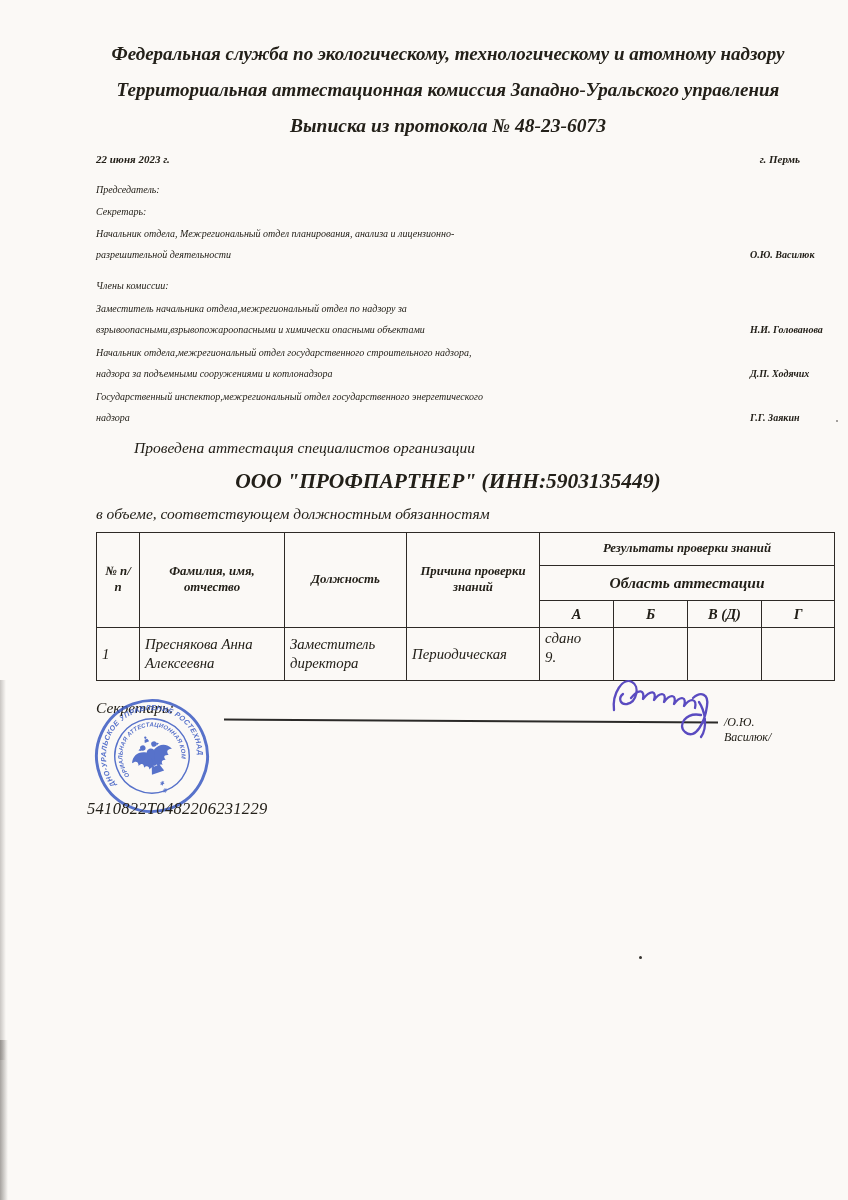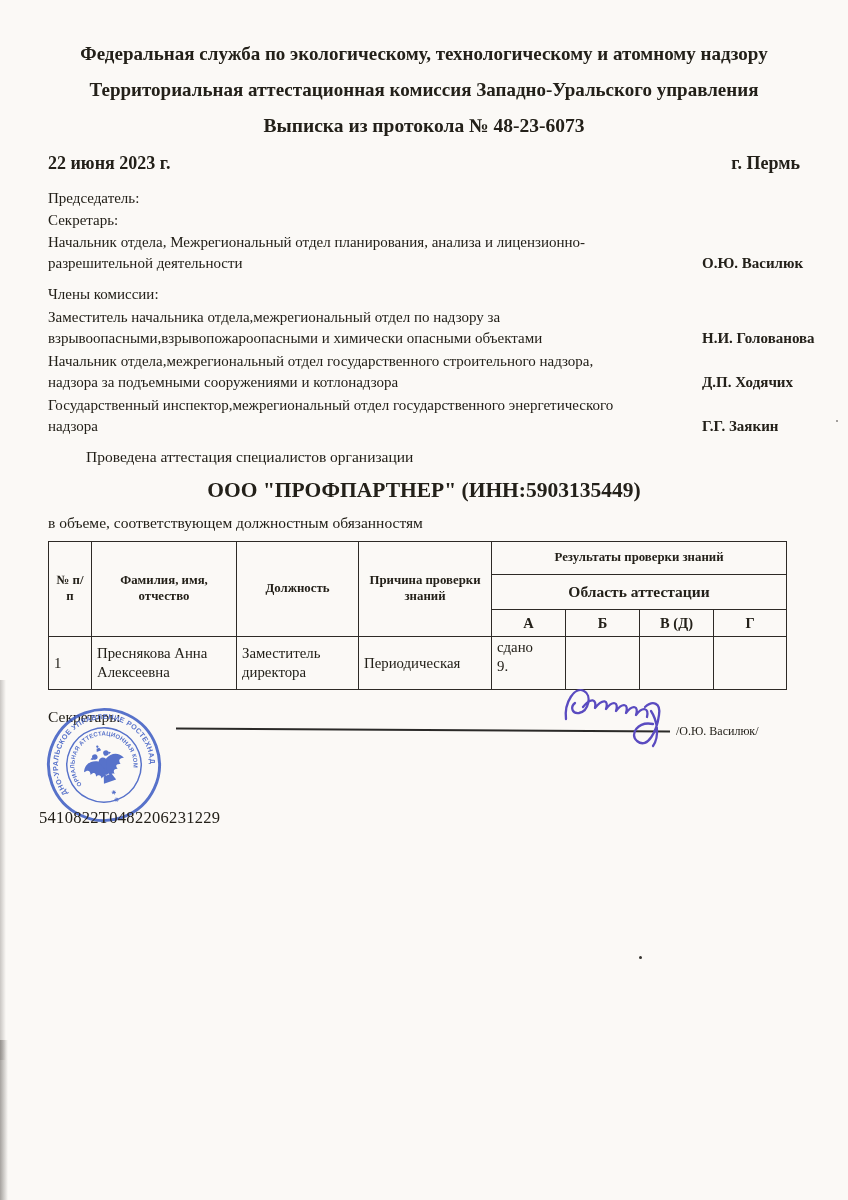--- a/index.html
+++ b/index.html
@@ -5,32 +5,32 @@
   html,body{margin:0;padding:0;background:#e9e7e4;}
   .page{
     position:relative;
     width:848px;height:1200px;
     margin:0 auto;
     background:var(--paper,#fbf9f6);
     font-family:"Liberation Serif","DejaVu Serif",serif;
     color:var(--text,#232019);
     overflow:hidden;
   }
-  .content{padding:42px 48px 0 48px;}
+  .content{padding:42px 48px 0 96px;font-style:italic;}
   .pre{white-space:pre-line;}
 
   
   .hdr{text-align:center;font-weight:bold;line-height:1.22;}
   .hdr1{font-size:19px;}
   .hdr2{font-size:19px;margin-top:13px;}
   .hdr3{font-size:19.5px;margin-top:13px;}
-  .dateline{display:flex;justify-content:space-between;font-weight:bold;font-size:18px;margin-top:15px;}
-
-  
-  .sect{font-size:15px;line-height:21px;}
+  .dateline{display:flex;justify-content:space-between;font-weight:bold;font-size:11px;margin-top:15px;}
+
+  
+  .sect{font-size:10px;line-height:21px;}
   .label{margin-top:14px;}
   .label-tight{margin-top:1px;}
   .official-row{display:flex;align-items:flex-end;margin-top:1px;}
   .official-title{width:620px;flex:0 0 620px;}
   .official-name{margin-left:34px;font-weight:bold;white-space:nowrap;}
   .members-label{margin-top:10px;}
   .member-row{margin-top:2px;}
 
   .attest-line{margin-top:11px;text-indent:38px;font-size:15.5px;}
   .org-line{margin-top:12px;text-align:center;font-weight:bold;font-size:21.5px;}

